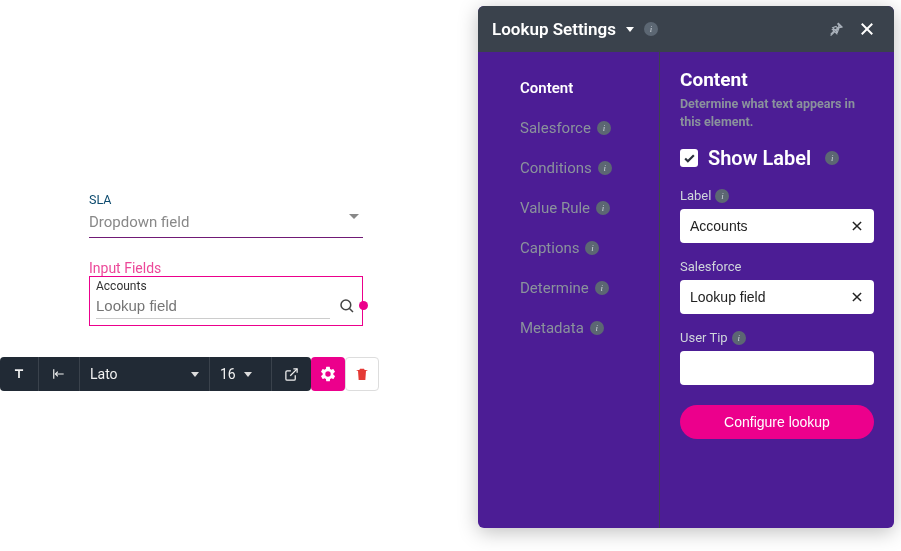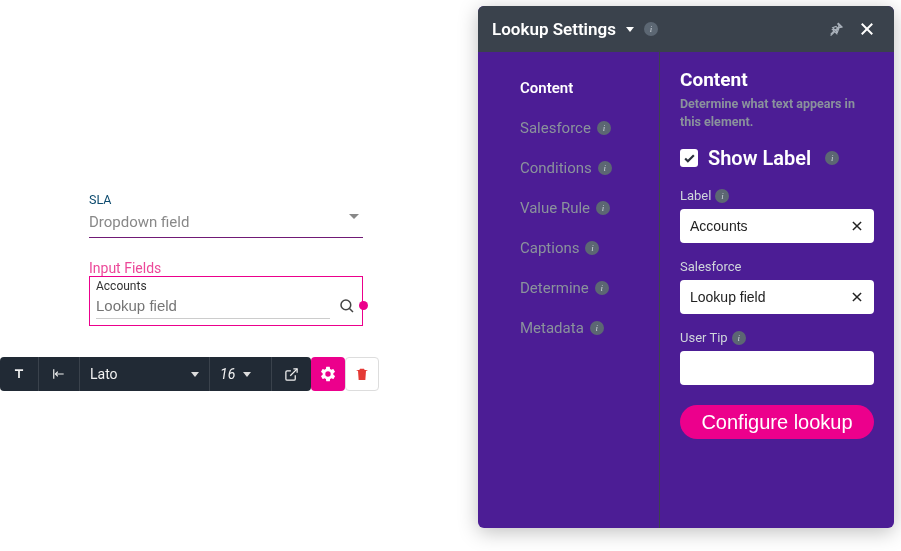--- a/index.html
+++ b/index.html
@@ -126,21 +126,21 @@
       justify-content: center;
       padding: 0 10px;
       border-right: 1px solid #3a424c;
       color: #f1f1f1;
       font-size: 14px;
       height: 100%;
     }
     .tb-cell:last-child { border-right: none; }
     .tb-cell.small { padding: 0 12px; }
     .tb-font { width: 130px; justify-content: space-between; }
-    .tb-size { width: 62px; justify-content: flex-start; font-style: italic; }
+    .tb-size { width: 62px; justify-content: flex-start; }
     .tb-caret {
       width: 0; height: 0;
       border-left: 4px solid transparent;
       border-right: 4px solid transparent;
       border-top: 5px solid #ddd;
       margin-left: 8px;
     }
     .gear-btn {
       width: 34px; height: 34px;
       background: #ec008c;
@@ -303,21 +303,21 @@
       padding: 4px;
     }
 
     .configure-btn {
       width: 100%;
       height: 34px;
       background: #ec008c;
       color: #fff;
       border: none;
       border-radius: 17px;
-      font-size: 20px;
+      font-size: 14px;
       font-weight: 500;
       margin-top: 4px;
     }
   </style>
 </head>
 <body>
 
 <div class="canvas">
 
   <div class="form-field field-sla">

